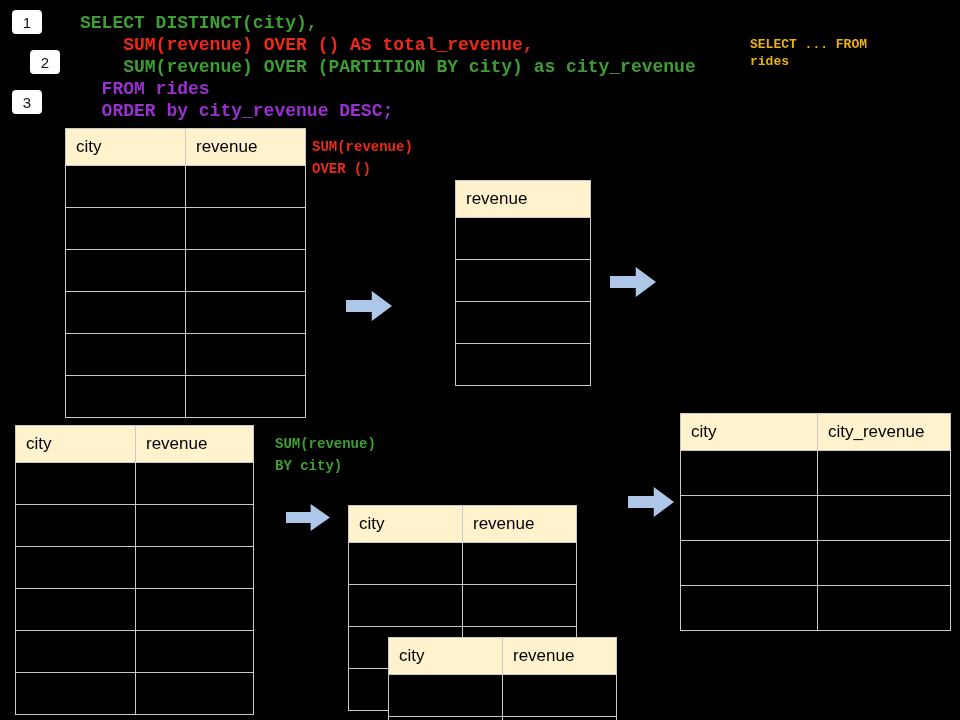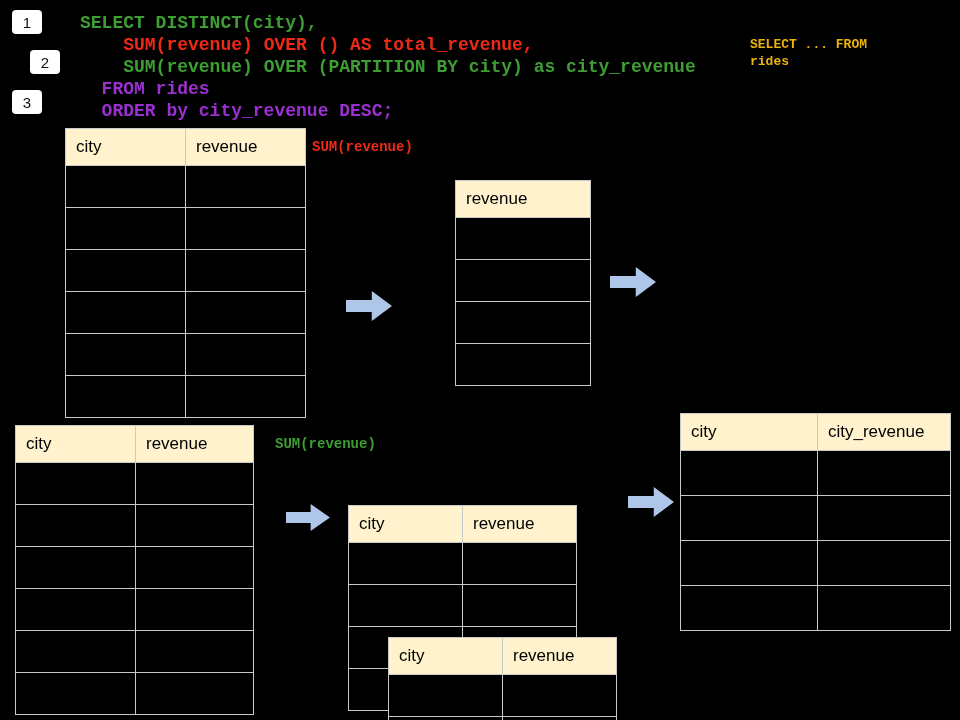--- a/index.html
+++ b/index.html
@@ -60,24 +60,26 @@
 
   <div class="sql-block mono"><div style="padding-left: 0ch; color: rgb(62, 158, 51);">SELECT DISTINCT(city),</div><div style="padding-left: 4ch; color: rgb(239, 41, 23);">SUM(revenue) OVER () AS total_revenue,</div><div style="padding-left: 4ch; color: rgb(62, 158, 51);">SUM(revenue) OVER (PARTITION BY city) as city_revenue</div><div style="padding-left: 2ch; color: rgb(155, 48, 208);">FROM rides</div><div style="padding-left: 2ch; color: rgb(155, 48, 208);">ORDER by city_revenue DESC;</div></div>
 
   <div class="side-note mono" style="color: #eab308;">
       <div>SELECT ... FROM</div>
       <div>rides</div>
     </div>
 
   <div class="annot mono" id="annot-total" style="color: rgb(239, 41, 23);">
       <div>SUM(revenue)</div>
+      <div>OVER ()</div>
     </div>
 
   <div class="annot mono" id="annot-partition" style="color: rgb(62, 158, 51);">
       <div>SUM(revenue)</div>
+      <div>BY city)</div>
     </div>
 
   <table class="dtable" id="t-source-top">
       <thead>
         <tr>
           <th style="width: 120px;">city</th>
           <th style="width: 120px;">revenue</th>
         </tr>
       </thead>
       <tbody>

